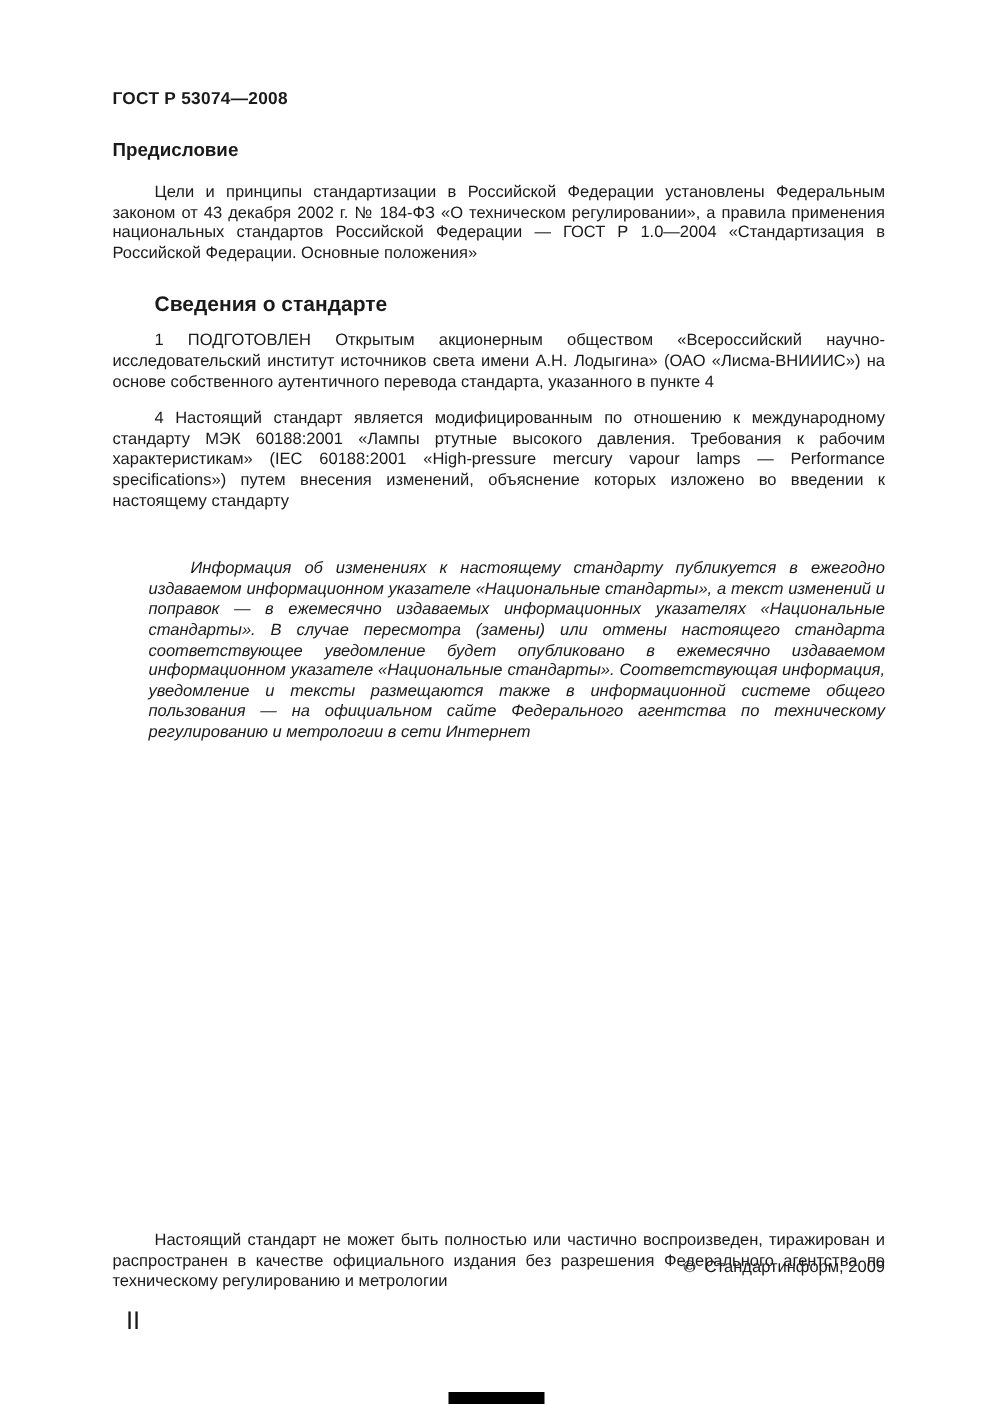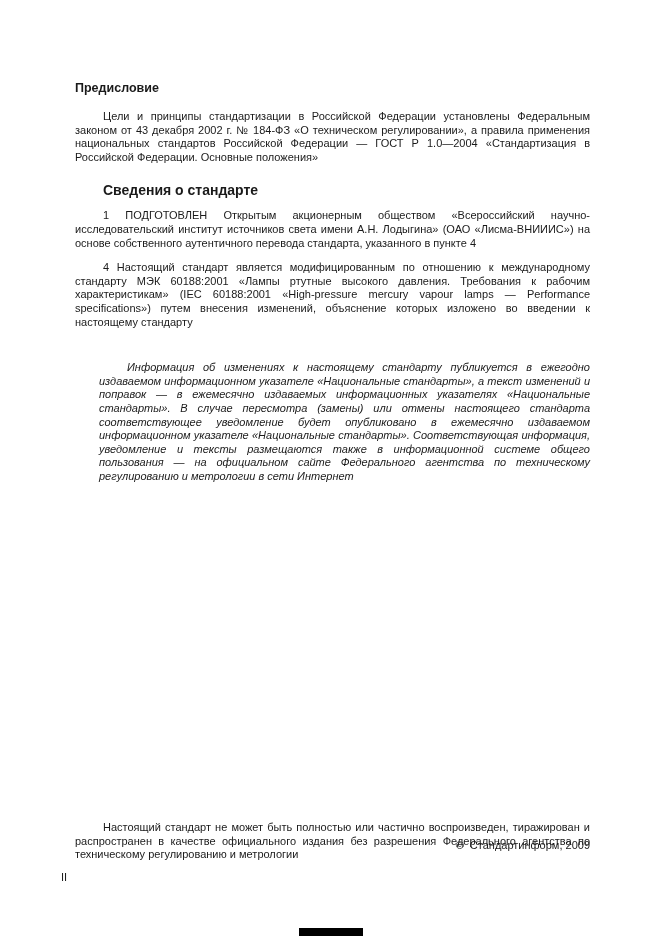--- a/index.html
+++ b/index.html
@@ -72,37 +72,38 @@
     width: 515px;
     font-size: 11px;
     line-height: 13.6px;
     text-align: justify;
     text-indent: 28px;
     margin: 0;
   }
   .page-number {
     position: absolute;
     top: 871px;
-    left: 61px;
-    font-size: 11px;
+    left: 84px;
+    font-size: 17px;
   }
   .binding-mark {
     position: absolute;
     bottom: 0;
     left: 299px;
     width: 64px;
     height: 8px;
     background: #000000;
   }
 </style>
 </head>
 <body>
 
 <div class="page">
   <div class="content">
+    <div class="doc-code">ГОСТ Р 53074—2008</div>
     <div class="title">Предисловие</div>
     <p class="para first">Цели и принципы стандартизации в Российской Федерации установлены Федеральным законом от 43 декабря 2002 г. № 184-ФЗ «О техническом регулировании», а правила применения национальных стандартов Российской Федерации — ГОСТ Р 1.0—2004 «Стандартизация в Российской Федерации. Основные положения»</p>
     <div class="subheading">Сведения о стандарте</div>
     <p class="para item">1  ПОДГОТОВЛЕН  Открытым  акционерным  обществом  «Всероссийский  научно-исследовательский институт источников света имени А.Н. Лодыгина» (ОАО «Лисма-ВНИИИС») на основе собственного аутентичного перевода стандарта, указанного в пункте 4</p>
     <p class="para item">4  Настоящий стандарт является модифицированным по отношению к международному стандарту МЭК 60188:2001 «Лампы ртутные высокого давления. Требования к рабочим характеристикам» (IEC 60188:2001 «High-pressure mercury vapour lamps — Performance specifications») путем внесения изменений, объяснение которых изложено во введении к настоящему стандарту</p>
     <p class="para notice">Информация об изменениях к настоящему стандарту публикуется в ежегодно издаваемом информационном указателе «Национальные стандарты», а текст изменений и поправок — в ежемесячно издаваемых информационных указателях «Национальные стандарты». В случае пересмотра (замены) или отмены настоящего стандарта соответствующее уведомление будет опубликовано в ежемесячно издаваемом информационном указателе «Национальные стандарты». Соответствующая информация, уведомление и тексты размещаются также в информационной системе общего пользования — на официальном сайте Федерального агентства по техническому регулированию и метрологии в сети Интернет</p>
   </div>
   <div class="copyright">©  Стандартинформ, 2009</div>
   <p class="footer-note">Настоящий стандарт не может быть полностью или частично воспроизведен, тиражирован и распространен в качестве официального издания без разрешения Федерального агентства по техническому регулированию и метрологии</p>
   <div class="page-number">II</div>

